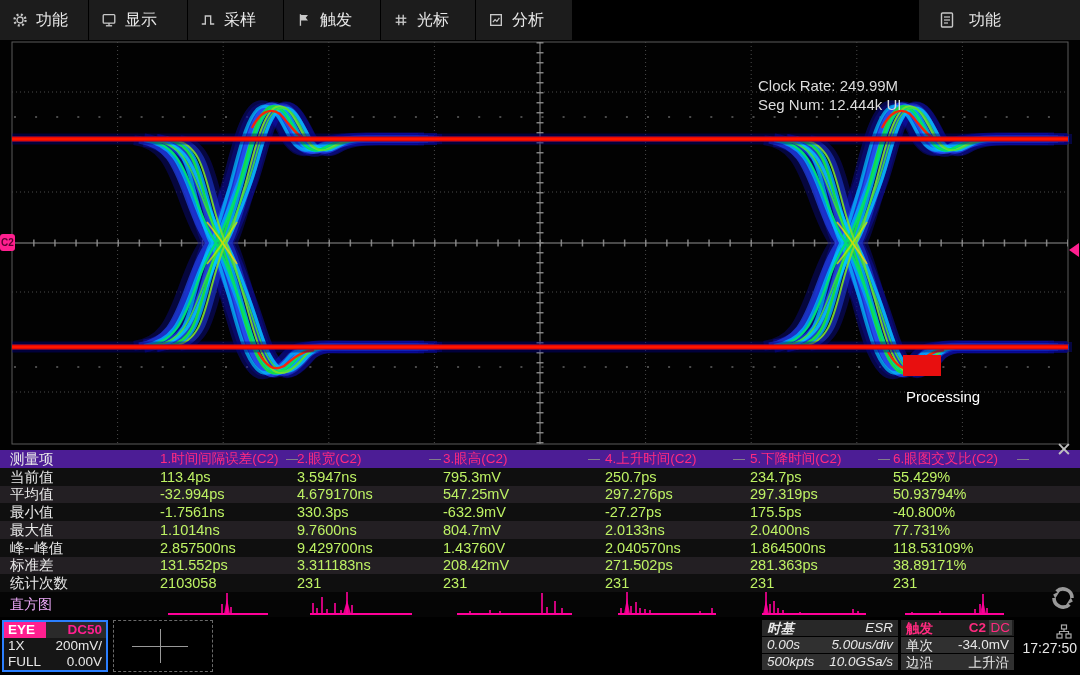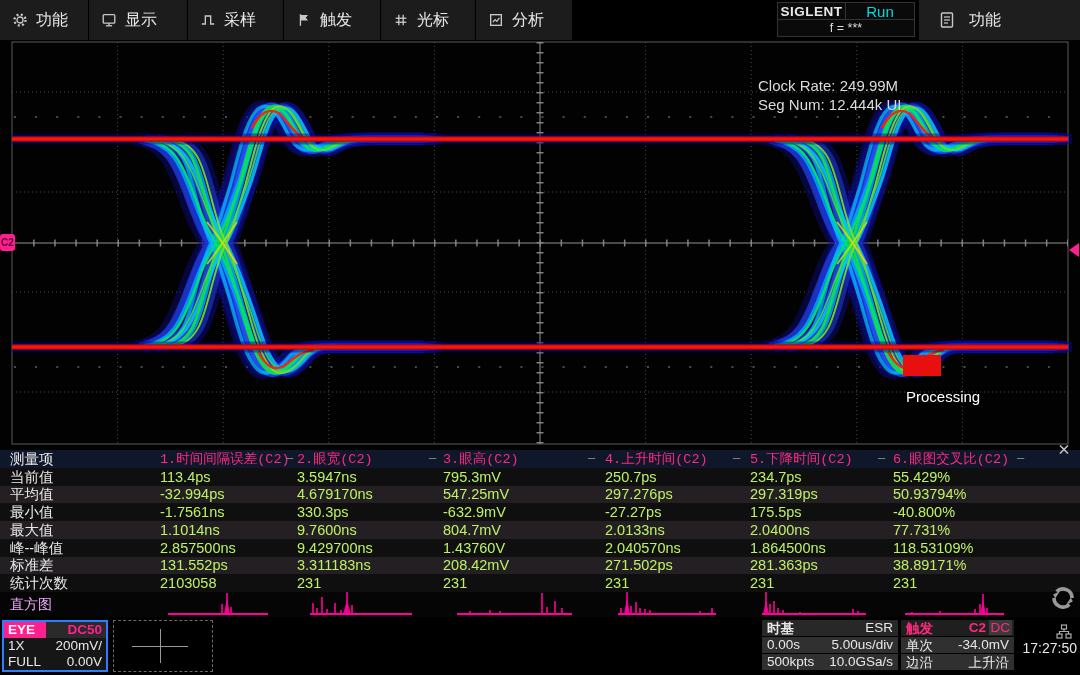--- a/index.html
+++ b/index.html
@@ -40,21 +40,21 @@
   .trow { position:relative; width:1080px; height:17.75px; }
   .trow span { position:absolute; top:50%; transform:translateY(-50%); white-space:nowrap; }
   .rlabel { left:10px; color:#e8e8e8; font-size:14.5px; }
   .c1 { left:160px; } .c2 { left:297px; } .c3 { left:443px; }
   .c4 { left:605px; } .c5 { left:750px; } .c6 { left:893px; }
   .val { color:#bef264; font-size:14.5px; }
   .th { color:#ff2a7f; font-size:13.5px; }
   .minus { color:#8a8a8a; font-size:12px; }
   .m1 { left:286px; } .m2 { left:429px; } .m3 { left:588px; }
   .m4 { left:733px; } .m5 { left:878px; } .m6 { left:1017px; }
-  .row-head { background:#0f172a;font-family:Liberation Mono, monospace; }
+  .row-head { background:#4c1d95; }
   .row-dark { background:#0f0f0f; }
   .row-lite { background:#231f23; }
   #tclose { position:absolute; right:4px; top:0px; width:24px; height:22px; color:#c0c0c0;
     font-size:19px; text-align:center; line-height:22px; }
 
   
   #histrow { position:absolute; left:0; top:592px; width:1080px; height:25px; background:#050505; }
   #histlabel { position:absolute; left:10px; top:4px; color:#f0abfc; font-size:14px; }
 
   
@@ -70,21 +70,21 @@
   #dc50 { position:absolute; right:4px; color:#ff1f8f; font-weight:bold; }
   #dropbox { position:absolute; left:113px; top:3px; width:100px; height:52px; border:1px dashed #6a6a6a; }
   #dropbox .hline { position:absolute; left:18px; top:25px; width:56px; height:1px; background:#999; }
   #dropbox .vline { position:absolute; left:46px; top:8px; width:1px; height:34px; background:#999; }
 
   .panel { position:absolute; top:3px; font-size:13.5px; }
   .prow { position:relative; height:16px; margin-bottom:1px; color:#e8e8e8; }
   .prow .lft { position:absolute; left:5px; top:0; }
   .prow .rgt { position:absolute; right:5px; top:0; }
   #tbpanel { left:762px; width:136px; }
-  #tbpanel .prow { background:#303030; }
+  #tbpanel .prow { background:#303030;font-style:italic; }
   #tbpanel #tbrow1 { background:#282828; }
   #trpanel { left:901px; width:113px; }
   #trpanel .prow { background:#303030; }
   #trpanel #trrow1 { background:#1f1f1f; }
   .pink { color:#ff2a7f; }
   #trsrc { position:absolute; right:28px; color:#ff2a7f; font-weight:bold; }
   #trcpl { position:absolute; right:2px; color:#ff2a7f; background:#3a3a3a; padding:0 2px; }
   #clockarea { position:absolute; left:1016px; top:0px; width:64px; height:58px; color:#e8e8e8; }
   #nettop { position:absolute; right:8px; top:7px; }
   #time { position:absolute; right:3px; top:23px; font-size:14px; }
@@ -134,27 +134,20 @@
       <span>光标</span>
     </div>
     <div class="menu-item" style="left:476px;width:96px">
       <svg width="16" height="16" viewBox="0 0 18 18">
         <rect x="3" y="3" width="12" height="12" fill="none" stroke="#c8c8c8" stroke-width="1.5"></rect>
         <path d="M5.5,11.5 L8,8.5 L10,10.5 L12.8,6.5" fill="none" stroke="#c8c8c8" stroke-width="1.4"></path>
       </svg>
       <span>分析</span>
     </div>
 
-    <div id="brandbox">
-      <div id="brand-top">
-        <div id="brand-logo">SIGLENT</div>
-        <div id="brand-run">Run</div>
-      </div>
-      <div id="brand-freq">f = ***</div>
-    </div>
 
     <div id="rightmenu">
       <svg width="16" height="18" viewBox="0 0 16 18">
         <rect x="2.5" y="2" width="11" height="14" rx="1" fill="none" stroke="#c8c8c8" stroke-width="1.4"></rect>
         <line x1="5" y1="6" x2="11" y2="6" stroke="#c8c8c8" stroke-width="1.2"></line>
         <line x1="5" y1="9" x2="11" y2="9" stroke="#c8c8c8" stroke-width="1.2"></line>
         <line x1="5" y1="12" x2="9" y2="12" stroke="#c8c8c8" stroke-width="1.2"></line>
       </svg>
       <span>功能</span>
     </div>

